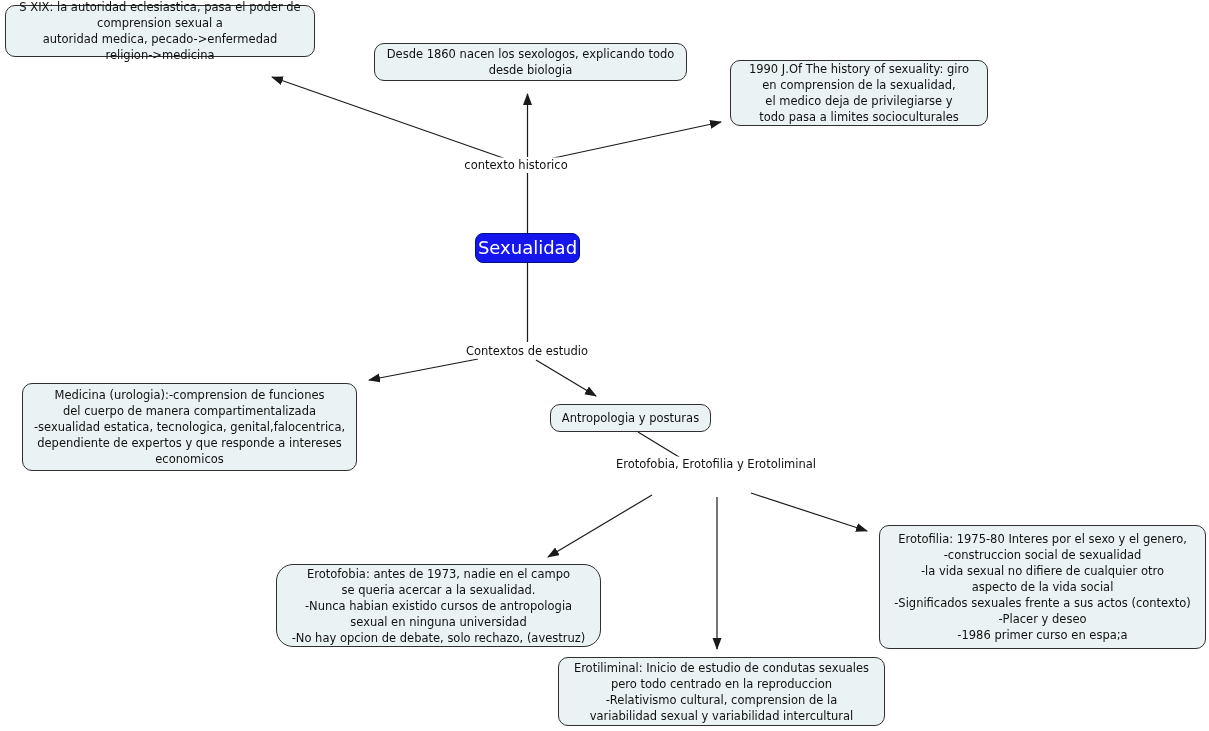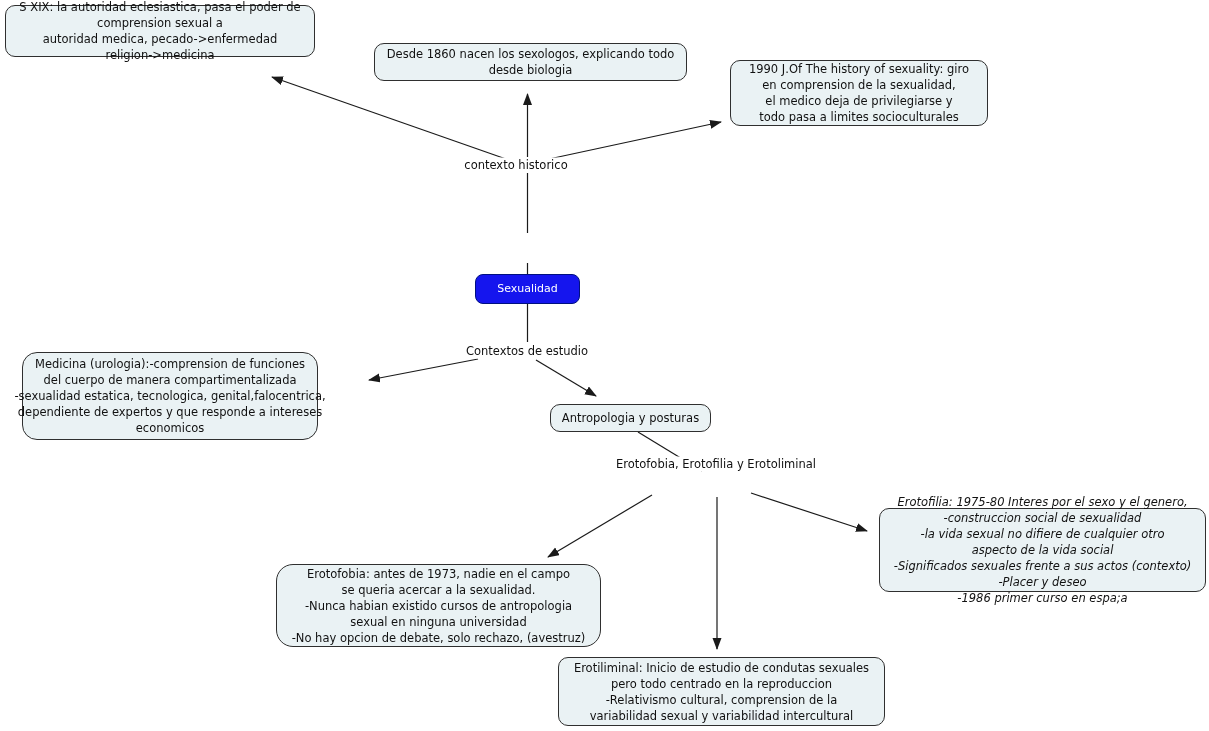--- a/index.html
+++ b/index.html
@@ -34,23 +34,22 @@
     white-space: pre;
     font-size: 11.5px;
     line-height: 16px;
     color: var(--text, #111111);
     padding: 2px 4px;
   }
   .node.root {
     background: var(--root-fill, #1515ee);
     border-color: var(--root-border, #001080);
     color: var(--root-text, #ffffff);
-    font-size: 11px;
+    font-size: 18px;
     border-radius: 8px;
-    margin-top: 41px;
   }
   .link-label {
     position: absolute;
     z-index: 2;
     transform: translate(-50%, -50%);
     background: var(--background, #ffffff);
     padding: 0 3px;
     font-size: 11.5px;
     line-height: 15px;
     color: var(--text, #111111);
@@ -92,40 +91,40 @@
   <div class="node" style="left:374px; top:43px; width:313px; height:38px;">Desde 1860 nacen los sexologos, explicando todo
 desde biologia</div>
 
   <div class="node" style="left:730px; top:60px; width:258px; height:66px;">1990 J.Of The history of sexuality: giro
 en comprension de la sexualidad,
 el medico deja de privilegiarse y
 todo pasa a limites socioculturales</div>
 
   <div class="node root" style="left:475px; top:233px; width:105px; height:30px;">Sexualidad</div>
 
-  <div class="node" style="left:22px; top:352px; width:296px; height:88px;border-radius:15px;">Medicina (urologia):-comprension de funciones
+  <div class="node" style="left:22px; top:383px; width:335px; height:88px;">Medicina (urologia):-comprension de funciones
 del cuerpo de manera compartimentalizada
 -sexualidad estatica, tecnologica, genital,falocentrica,
 dependiente de expertos y que responde a intereses
 economicos</div>
 
   <div class="node" style="left:550px; top:404px; width:161px; height:28px;">Antropologia y posturas</div>
 
   <div class="node" style="left:276px; top:564px; width:325px; height:83px;border-radius:17px;">Erotofobia: antes de 1973, nadie en el campo
 se queria acercar a la sexualidad.
 -Nunca habian existido cursos de antropologia
 sexual en ninguna universidad
 -No hay opcion de debate, solo rechazo, (avestruz)</div>
 
   <div class="node" style="left:558px; top:657px; width:327px; height:69px;">Erotiliminal: Inicio de estudio de condutas sexuales
 pero todo centrado en la reproduccion
 -Relativismo cultural, comprension de la
 variabilidad sexual y variabilidad intercultural</div>
 
-  <div class="node" style="left:879px; top:508px; width:327px; height:84px;font-style:italic;">Erotofilia: 1975-80 Interes por el sexo y el genero,
+  <div class="node" style="left:879px; top:525px; width:327px; height:124px;">Erotofilia: 1975-80 Interes por el sexo y el genero,
 -construccion social de sexualidad
 -la vida sexual no difiere de cualquier otro
 aspecto de la vida social
 -Significados sexuales frente a sus actos (contexto)
 -Placer y deseo
 -1986 primer curso en espa;a</div>
 
   <div class="link-label" style="left:516px; top:165px;">contexto historico</div>
 
   <div class="link-label" style="left:527px; top:351px;">Contextos de estudio</div>

